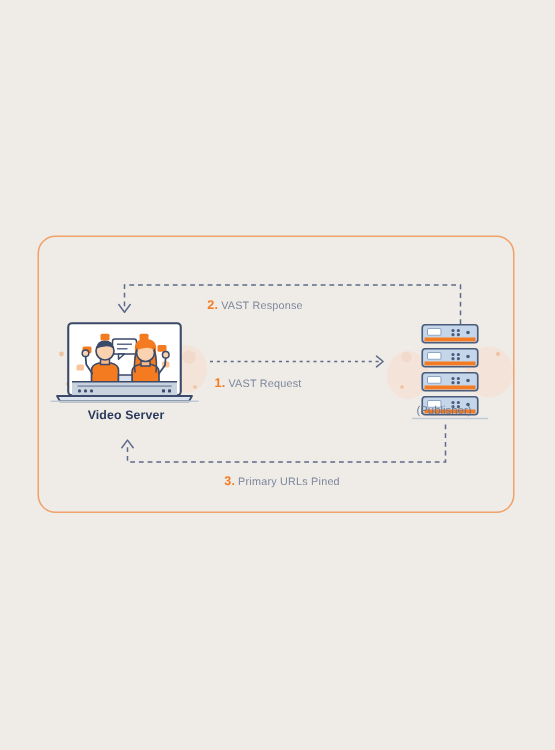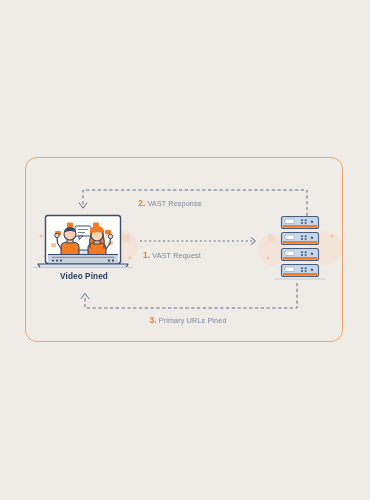--- a/index.html
+++ b/index.html
@@ -258,25 +258,26 @@
       <circle cx="312" cy="269.7" r="1.2" fill="#4a5c7a"></circle>
     </g>
 
     <line x1="275" y1="279" x2="325" y2="279" stroke="#c0c9d6" stroke-width="1.1" stroke-linecap="round"></line>
   </g>
 </svg>
 </div>
 
 <div class="node" id="node-video-player">
   <div class="node-art"></div>
-  <div class="node-label">Video Pined</div>
+  <div class="node-label">Video Server</div>
 </div>
 
 <div class="node" id="node-ad-server">
   <div class="node-art"></div>
+  <div class="node-sublabel">(Publisher)</div>
 </div>
 
 <div class="step-label" id="label-step-2">
   <span class="step-num">2.</span><span>VAST Response</span>
 </div>
 
 <div class="step-label" id="label-step-1">
   <span class="step-num">1.</span><span>VAST Request</span>
 </div>
 

